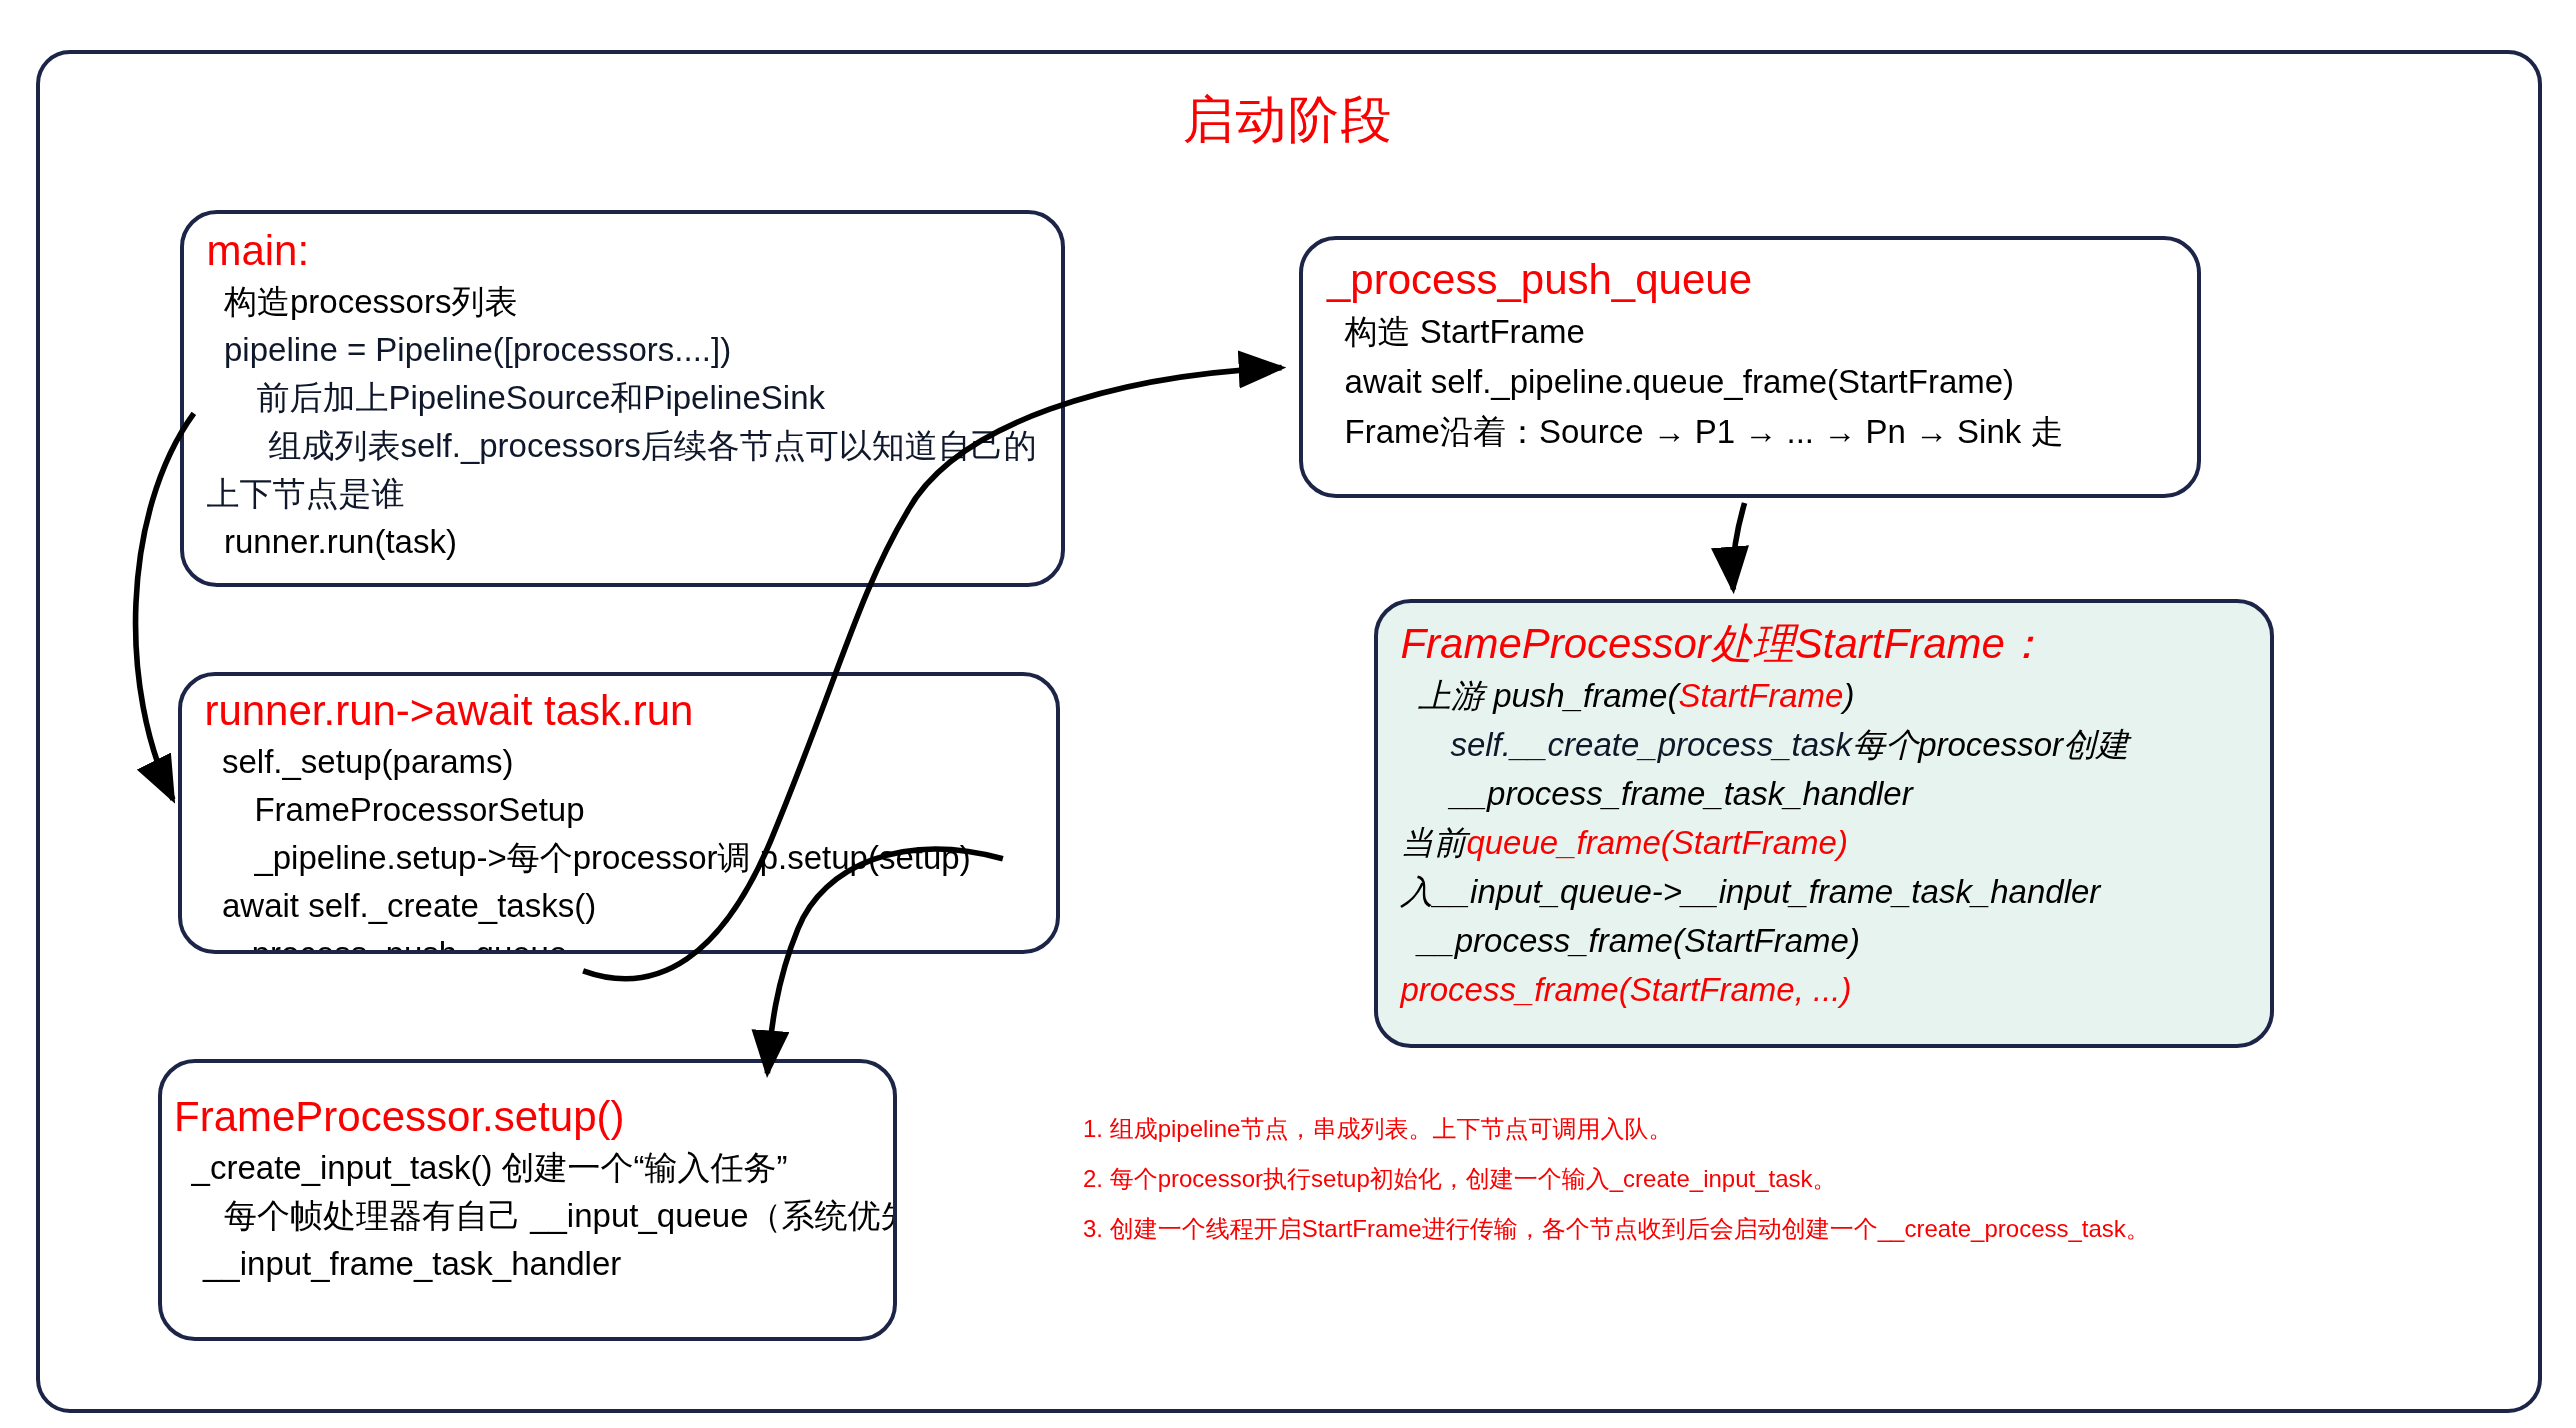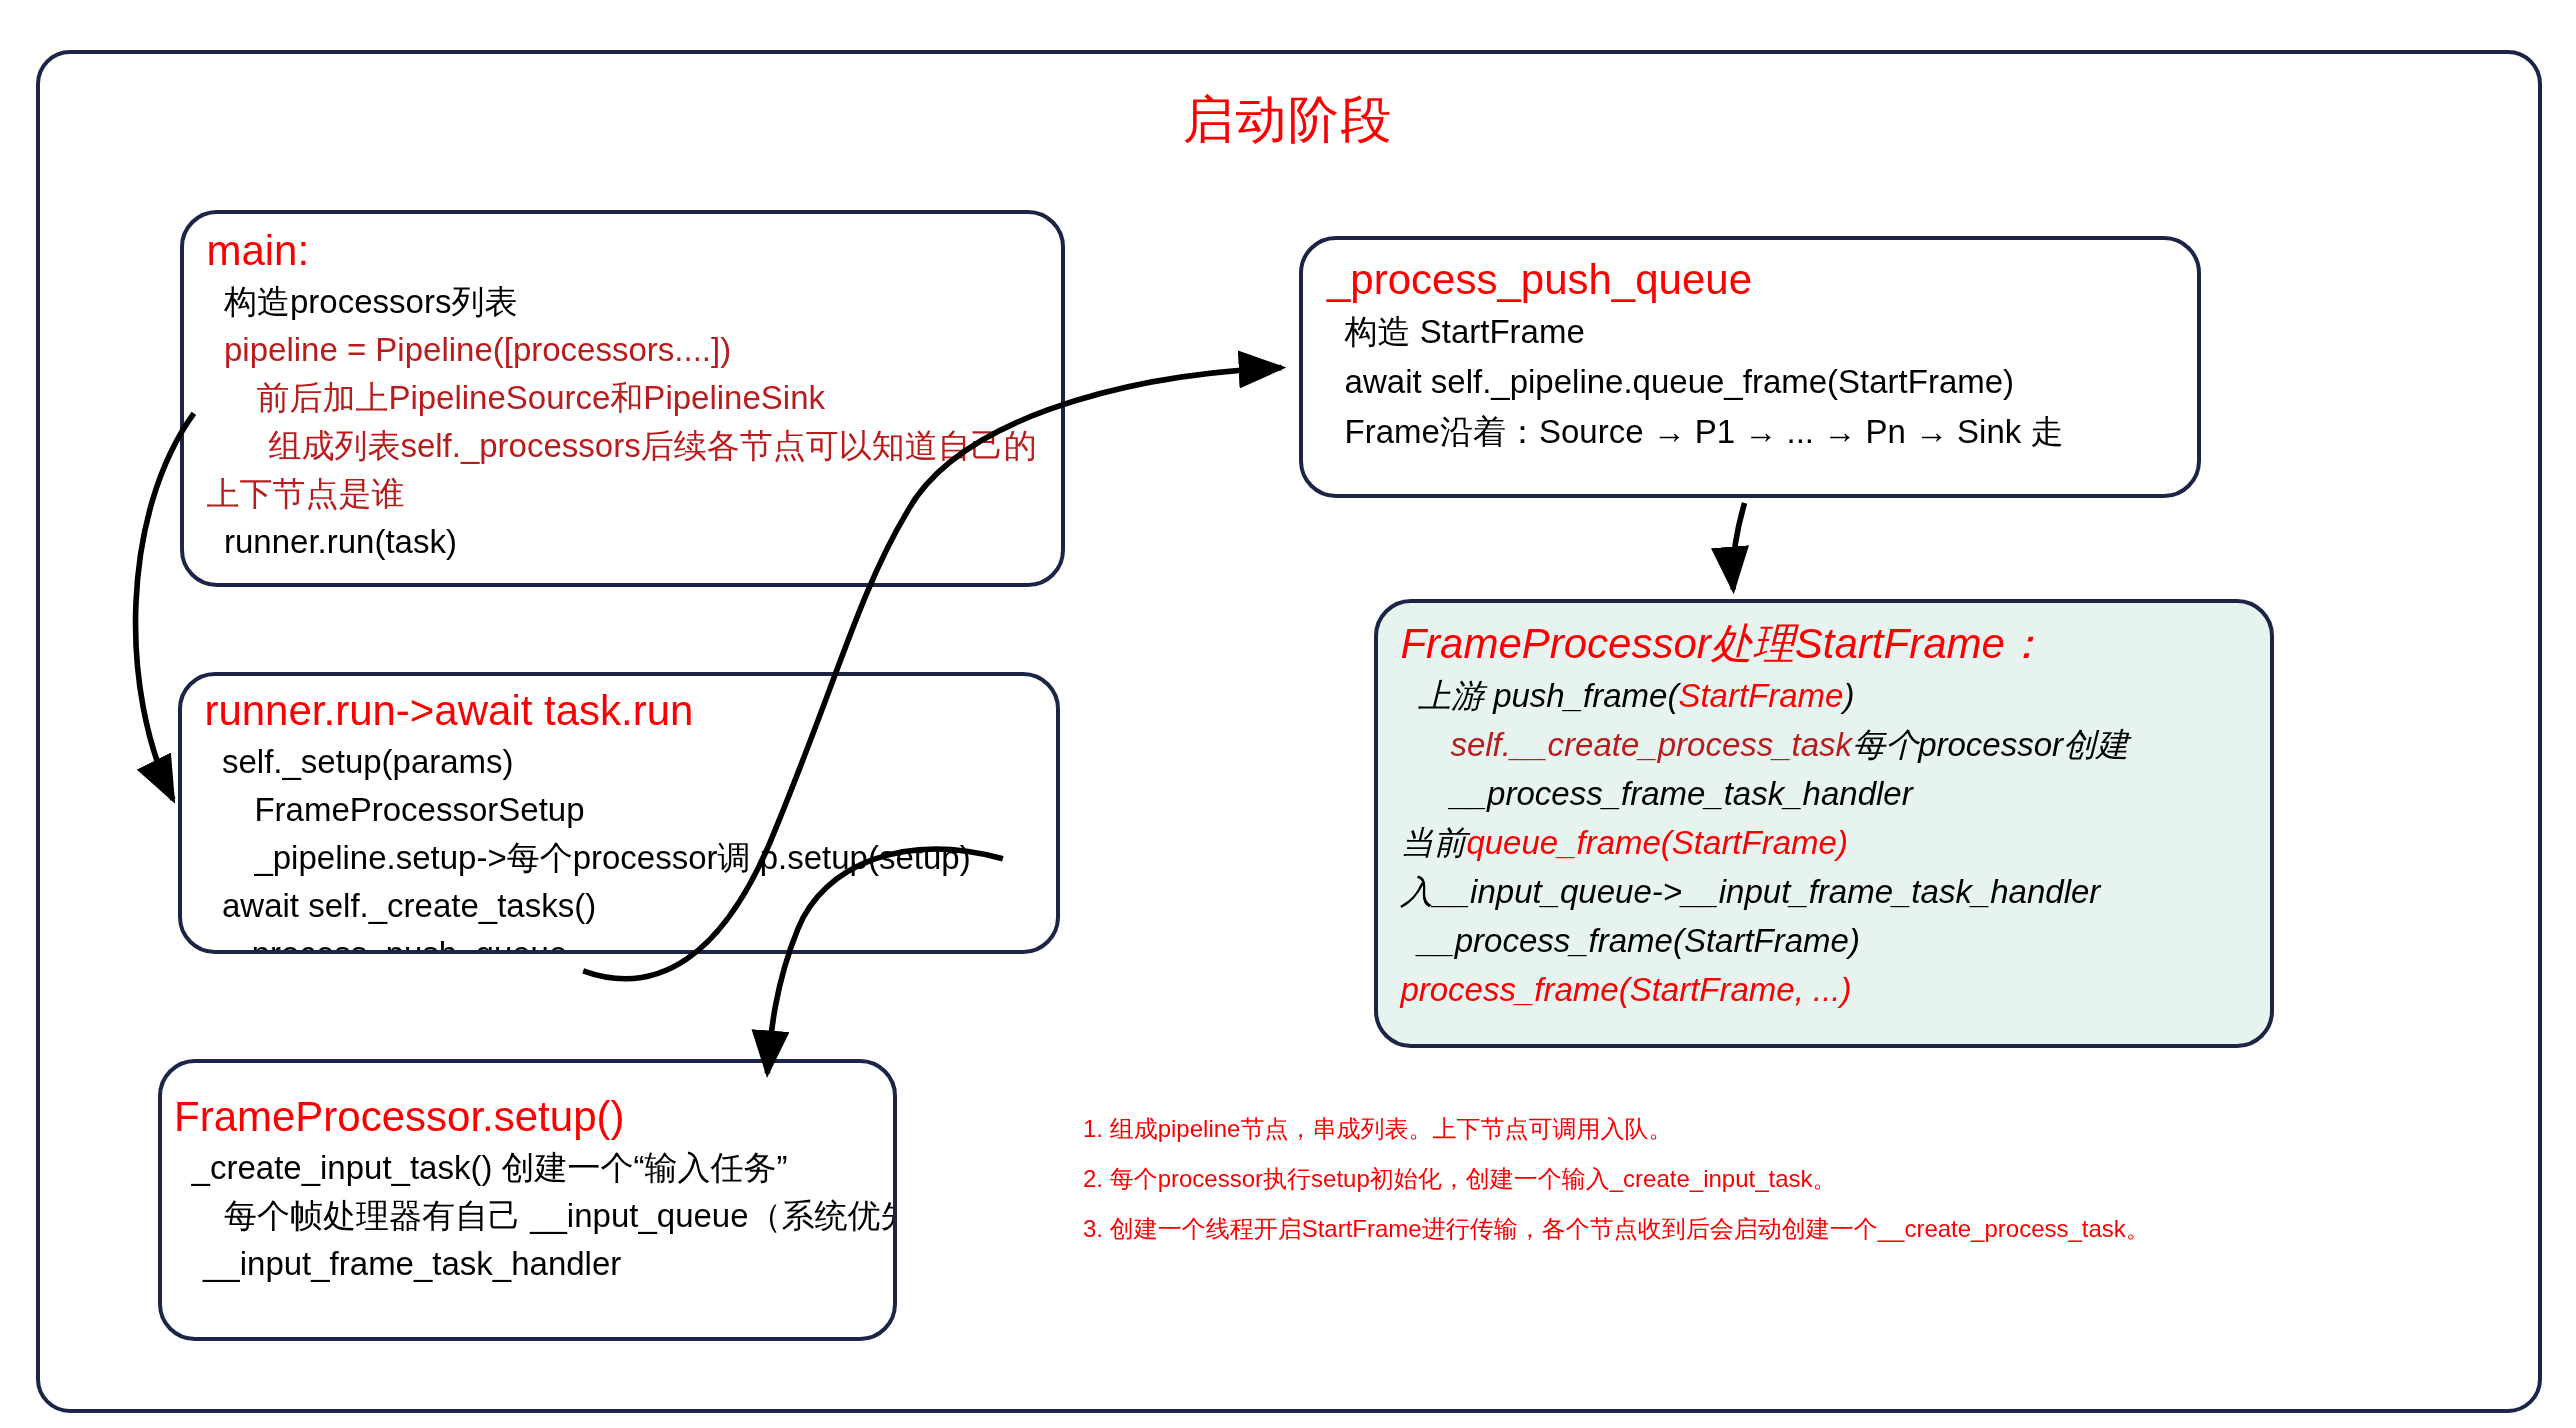--- a/index.html
+++ b/index.html
@@ -20,21 +20,21 @@
     position:absolute;border:4.8px solid #1c2547;border-radius:37px;
     background:#ffffff;box-sizing:border-box;overflow:hidden;
   }
   .box .hd{font-size:42px;line-height:54px;color:#fa0000;white-space:nowrap;}
   .box .ln{font-size:33px;line-height:48px;white-space:nowrap;}
   .ln.wrapln{white-space:normal;text-indent:62px;}
   .ind1{padding-left:17.6px;}
   .ind1b{padding-left:29px;}
   .ind2{padding-left:50px;}
   .c-red{color:#fa0000;}
-  .c-green{color:#b91c1c;}
+  .c-green{color:#0f172a;}
   .c-purple{color:#000000;}
   .c-black{color:#000;}
   #box-main{left:180px;top:210px;width:885px;height:377px;padding:9.6px 22.4px;}
   #box-runner{left:178px;top:672px;width:882px;height:282px;padding:8px 22.4px;}
   #box-setup{left:158px;top:1059px;width:739px;height:282px;padding:27px 12px;}
   #box-pushq{left:1299px;top:236px;width:902px;height:262px;padding:13px 24px;}
   #box-frameproc{left:1374px;top:599px;width:900px;height:449px;padding:14.4px 22.4px;background:#e7f3ef;font-style:italic;}
   #box-pushq .ln{line-height:50px;}
   #box-frameproc .ln{line-height:49px;}
   .notes{

